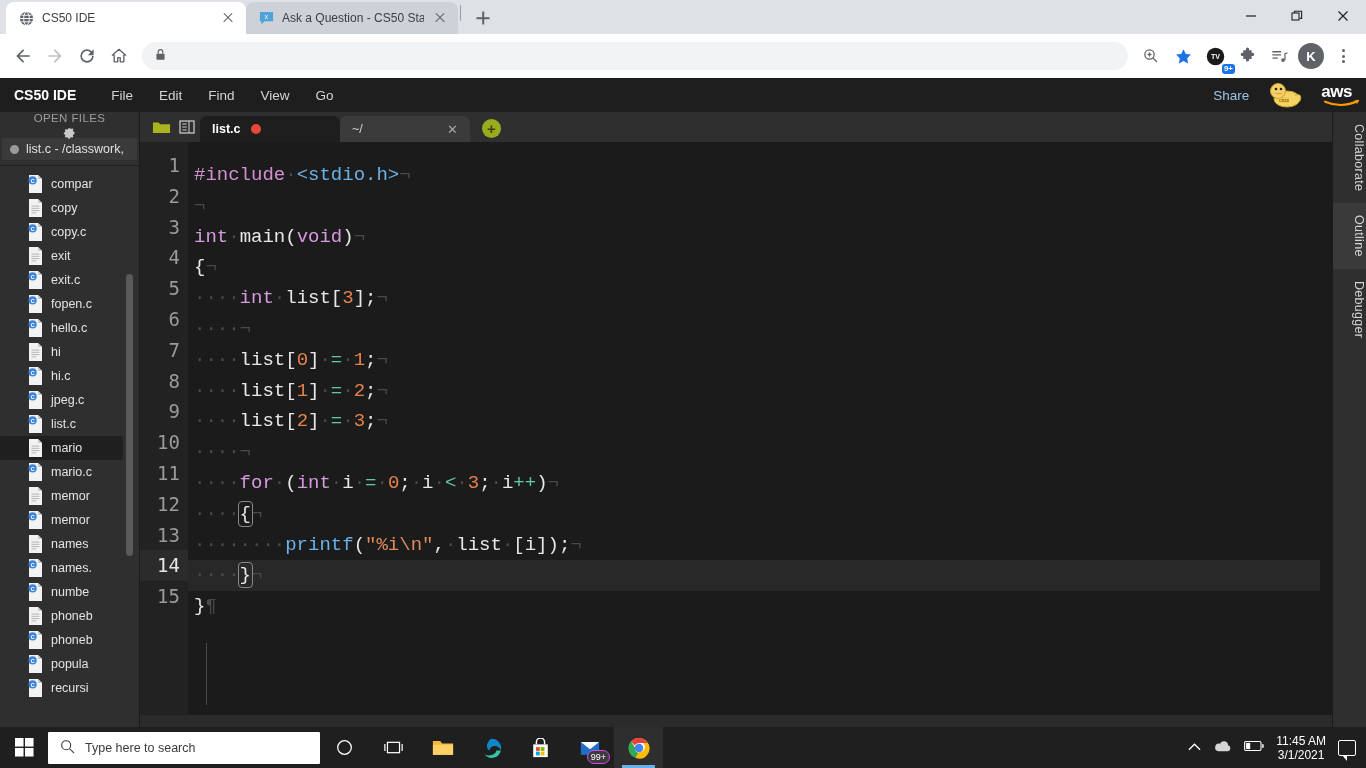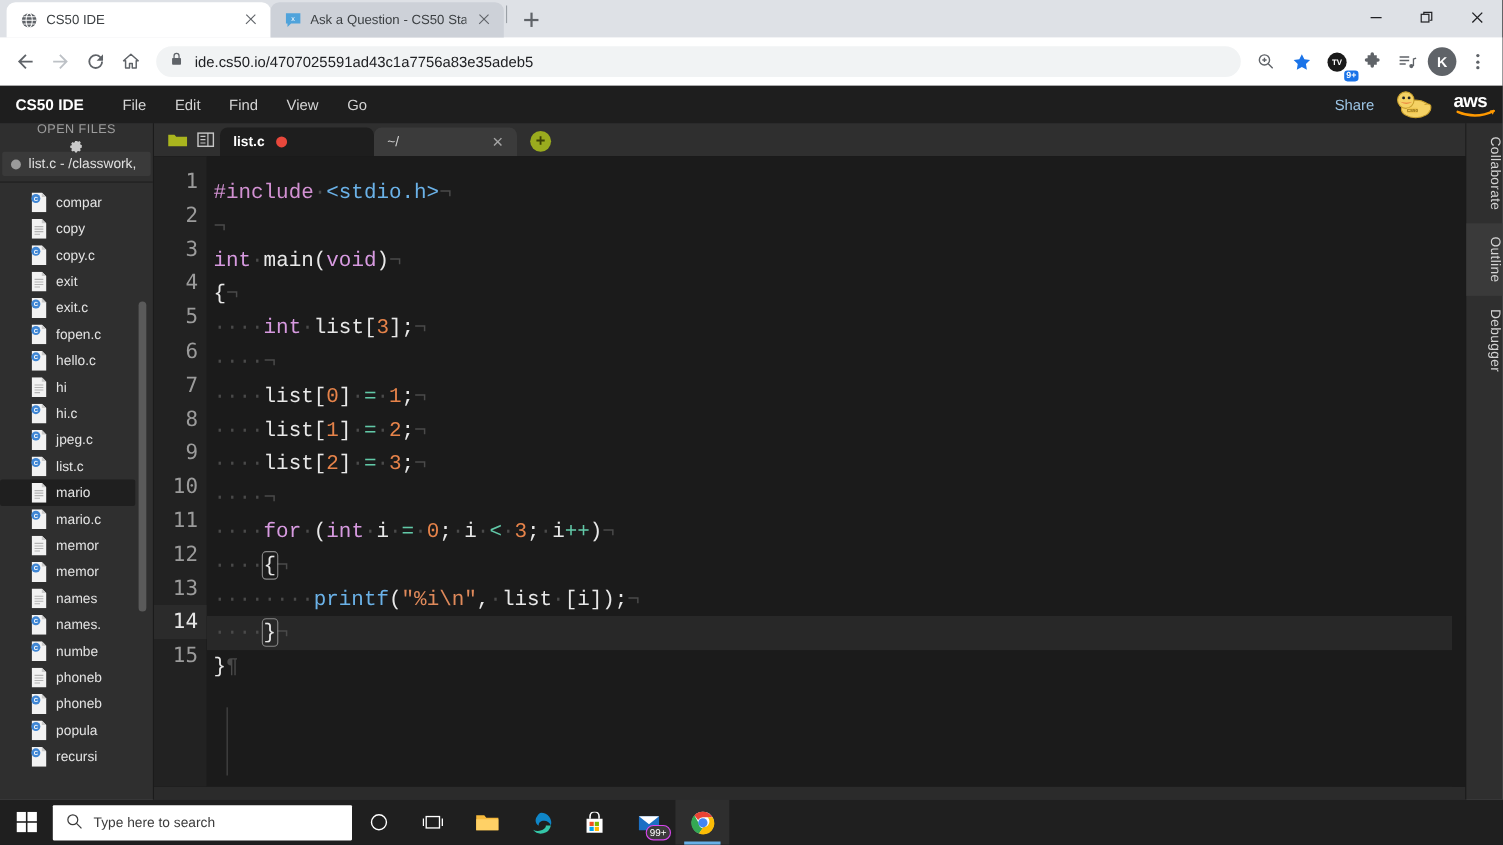--- a/index.html
+++ b/index.html
@@ -262,21 +262,20 @@
         </svg>
     </div>
 
     <div class="omnibox">
       <span>
         <svg width="13" height="13" viewBox="0 0 16 16">
             <rect x="3" y="7" width="10" height="7.5" rx="1" fill="#5f6368"></rect>
             <path d="M5.2 7V4.8a2.8 2.8 0 015.6 0V7" fill="none" stroke="#5f6368" stroke-width="1.4"></path>
           </svg>
       </span>
-      <span class="omni-url">ide.cs50.io/4707025591ad43c1a7756a83e35adeb5</span>
     </div>
 
     <div class="tbtn">
       <svg width="18" height="18" viewBox="0 0 24 24">
           <circle cx="10" cy="10" r="6.2" fill="none" stroke="#5f6368" stroke-width="1.7"></circle>
           <path d="M14.6 14.6L20 20M7.4 10h5.2M10 7.4v5.2" stroke="#5f6368" stroke-width="1.7"></path>
         </svg>
     </div>
     <div class="tbtn">
       <svg width="19" height="19" viewBox="0 0 24 24">
@@ -689,13 +688,37 @@
   <div class="tb-app active">
     <svg width="22" height="22" viewBox="0 0 24 24">
         <circle cx="12" cy="12" r="11" fill="#fff"></circle>
         <path d="M12 1a11 11 0 019.5 5.5H12a5.5 5.5 0 00-4.8 2.8L3.5 4.5A11 11 0 0112 1z" fill="#ea4335"></path>
         <path d="M3.5 4.6l4.3 7.5A5.5 5.5 0 0012 17.5l-3.8 5.2A11 11 0 013.5 4.6z" fill="#34a853"></path>
         <path d="M21.6 6.5a11 11 0 01-13.4 16.2l4.1-6.6a5.5 5.5 0 004.2-9.6z" fill="#fbbc05"></path>
         <circle cx="12" cy="12" r="4.6" fill="#4285f4"></circle>
       </svg>
   </div>
 
+  <div class="tray">
+    <span>
+      <svg width="13" height="10" viewBox="0 0 14 10">
+          <path d="M1 8l6-6 6 6" fill="none" stroke="#fff" stroke-width="1.4"></path>
+        </svg>
+    </span>
+    <span>
+      <svg width="19" height="13" viewBox="0 0 20 14">
+          <path d="M5.2 12h10.4a3.2 3.2 0 00.4-6.3A4.6 4.6 0 007.2 4 3.8 3.8 0 005.2 12z" fill="#d6d6d6"></path>
+        </svg>
+    </span>
+    <span>
+      <svg width="20" height="12" viewBox="0 0 22 12">
+          <rect x="0.7" y="1" width="18" height="10" rx="1.3" fill="none" stroke="#fff" stroke-width="1.2"></rect>
+          <rect x="2.3" y="2.6" width="4.5" height="6.8" fill="#fff"></rect>
+          <rect x="20" y="4" width="1.6" height="4" fill="#fff"></rect>
+        </svg>
+    </span>
+    <span class="clock">
+      <div>11:45 AM</div>
+      <div>3/1/2021</div>
+    </span>
+    <span class="notif-ico"></span>
+  </div>
 </div>
 
 </body></html>

